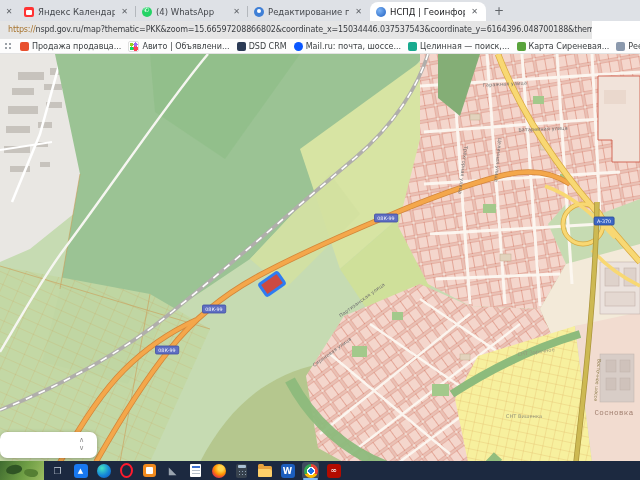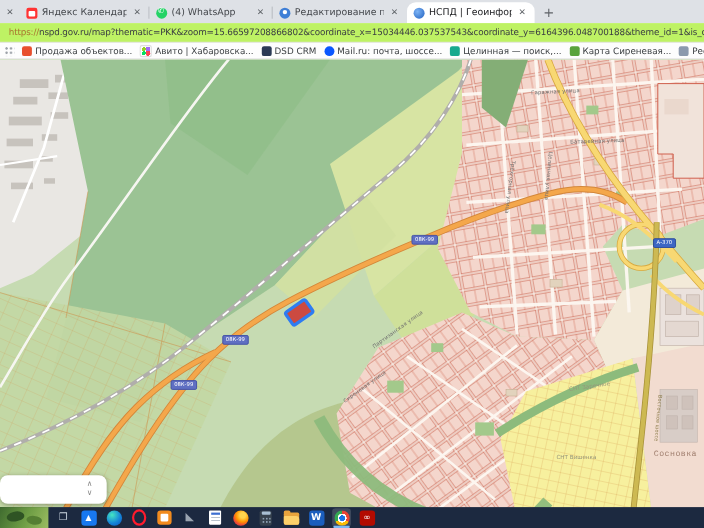--- a/index.html
+++ b/index.html
@@ -17,21 +17,21 @@
   .fav{width:10px;height:10px;border-radius:2px;flex:0 0 auto;position:relative;}
   .fav-cal{background:#f33;}
   .fav-cal:after{content:"";position:absolute;left:2px;top:3px;width:6px;height:5px;background:#fff;border-radius:1px;}
   .fav-wa{background:#25d366;border-radius:50%;}
   .fav-wa:after{content:"✆";position:absolute;left:1.5px;top:-1px;color:#fff;font-size:7px;}
   .fav-crm{background:#3f7fd6;border-radius:50%;}
   .fav-crm:after{content:"";position:absolute;left:3px;top:2px;width:4px;height:4px;border-radius:50%;background:#fff;}
   .fav-nspd{background:radial-gradient(circle at 35% 35%,#7db4f5,#1f5fc0);border-radius:50%;}
 
   
-  .urlrow{position:absolute;left:0;top:21px;width:640px;height:18px;background:#bef264;border-bottom:1px solid #e6e6e6;display:flex;align-items:center;padding-left:8px;box-sizing:border-box;font-size:8px;letter-spacing:-0.15px;white-space:nowrap;overflow:hidden;}
+  .urlrow{position:absolute;left:0;top:21px;width:592px;height:18px;background:#e5e5e5;border-bottom:1px solid #e6e6e6;display:flex;align-items:center;padding-left:8px;box-sizing:border-box;font-size:8px;letter-spacing:-0.15px;white-space:nowrap;overflow:hidden;}
   .proto{color:#a8742e;}
   .urlrest{color:#3a3d42;}
 
   
   .bmrow{position:absolute;left:0;top:39px;width:640px;height:15px;background:#fdfdfd;border-bottom:1px solid #e3e3e3;display:flex;align-items:center;gap:7px;padding-left:4px;box-sizing:border-box;overflow:hidden;}
   .bm{display:flex;align-items:center;gap:3px;font-size:8px;color:#3c4043;white-space:nowrap;flex:0 0 auto;}
   .bmi{width:9px;height:9px;border-radius:2px;flex:0 0 auto;}
   .bmi0{background:#e8502e;}
   .bmi1{background:#fff;border:0.5px solid #ddd;background-image:radial-gradient(circle at 30% 30%,#97cf26 0 1.8px,transparent 1.9px),radial-gradient(circle at 72% 28%,#a169f7 0 2.1px,transparent 2.2px),radial-gradient(circle at 30% 72%,#04e061 0 1.8px,transparent 1.9px),radial-gradient(circle at 72% 72%,#ff4053 0 2.3px,transparent 2.4px);}
   .bmi2{background:#2b3a55;}
@@ -118,25 +118,25 @@
 
   <div class="urlrow">
     <span class="proto">https://</span>
       <span class="urlrest">nspd.gov.ru/map?thematic=PKK&amp;zoom=15.66597208866802&amp;coordinate_x=15034446.037537543&amp;coordinate_y=6164396.048700188&amp;theme_id=1&amp;is_copy_url=true&amp;active_layers=36048</span>
   </div>
 
   <div class="bmrow">
     <span class="bm-apps"></span>
     <span class="bm">
         <span class="bmi bmi0"></span>
-        <span>Продажа объектов...</span>
+        <span>Продажа продавца...</span>
       </span>
     <span class="bm">
         <span class="bmi bmi1"></span>
-        <span>Авито | Хабаровска...</span>
+        <span>Авито | Объявлени...</span>
       </span>
     <span class="bm">
         <span class="bmi bmi2"></span>
         <span>DSD CRM</span>
       </span>
     <span class="bm">
         <span class="bmi bmi3"></span>
         <span>Mail.ru: почта, шоссе...</span>
       </span>
     <span class="bm">

